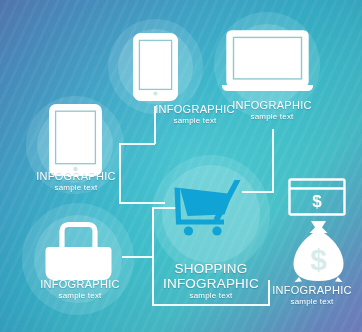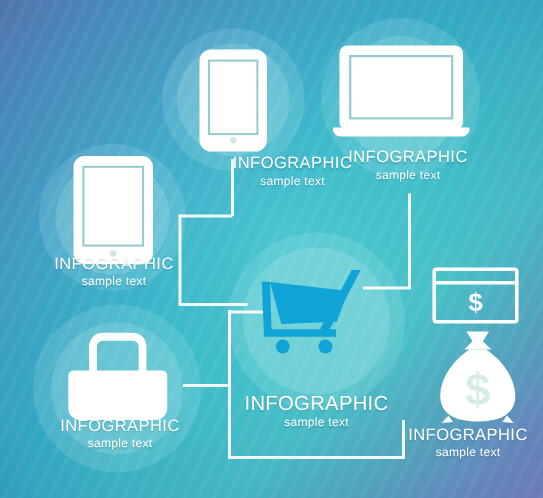--- a/index.html
+++ b/index.html
@@ -139,20 +139,21 @@
   <div class="icon" style="left:172px;top:178px;width:75px;height:58px;">
     <svg width="75" height="58" viewBox="0 0 75 58">
       <path d="M62.5 2 L68.5 2 L46.5 44 L41.5 41 Z" fill="#0fa3d6"></path>
       <path d="M8 10 L60 16 L52.5 36.5 L15.5 38 Z" fill="#0fa3d6"></path>
       <path d="M8 10 L9 41.5 L52 41.5 L52 46.5 L4 46.5 L2.5 9.5 Z" fill="#0fa3d6"></path>
       <circle cx="16.5" cy="53" r="4.6" fill="#0fa3d6"></circle>
       <circle cx="45" cy="53" r="4.6" fill="#0fa3d6"></circle>
     </svg>
   </div>
   <div class="caption center" style="left:150px;top:262px;width:122px;">
+    <span class="c1">SHOPPING</span>
     <span class="c2">INFOGRAPHIC</span>
     <span class="c3">sample text</span>
   </div>
 
   <div class="icon" style="left:288px;top:178px;width:58px;height:38px;">
     <svg width="58" height="38" viewBox="0 0 58 38">
       <rect x="1.5" y="1.5" width="55" height="35" rx="1.5" ry="1.5" fill="none" stroke="#ffffff" stroke-width="2.4"></rect>
       <line x1="1.5" y1="10.5" x2="56.5" y2="10.5" stroke="#ffffff" stroke-width="2.4"></line>
       <text x="29" y="29" text-anchor="middle" font-family="'Liberation Sans',sans-serif" font-size="17" font-weight="bold" fill="#ffffff">$</text>
     </svg>

